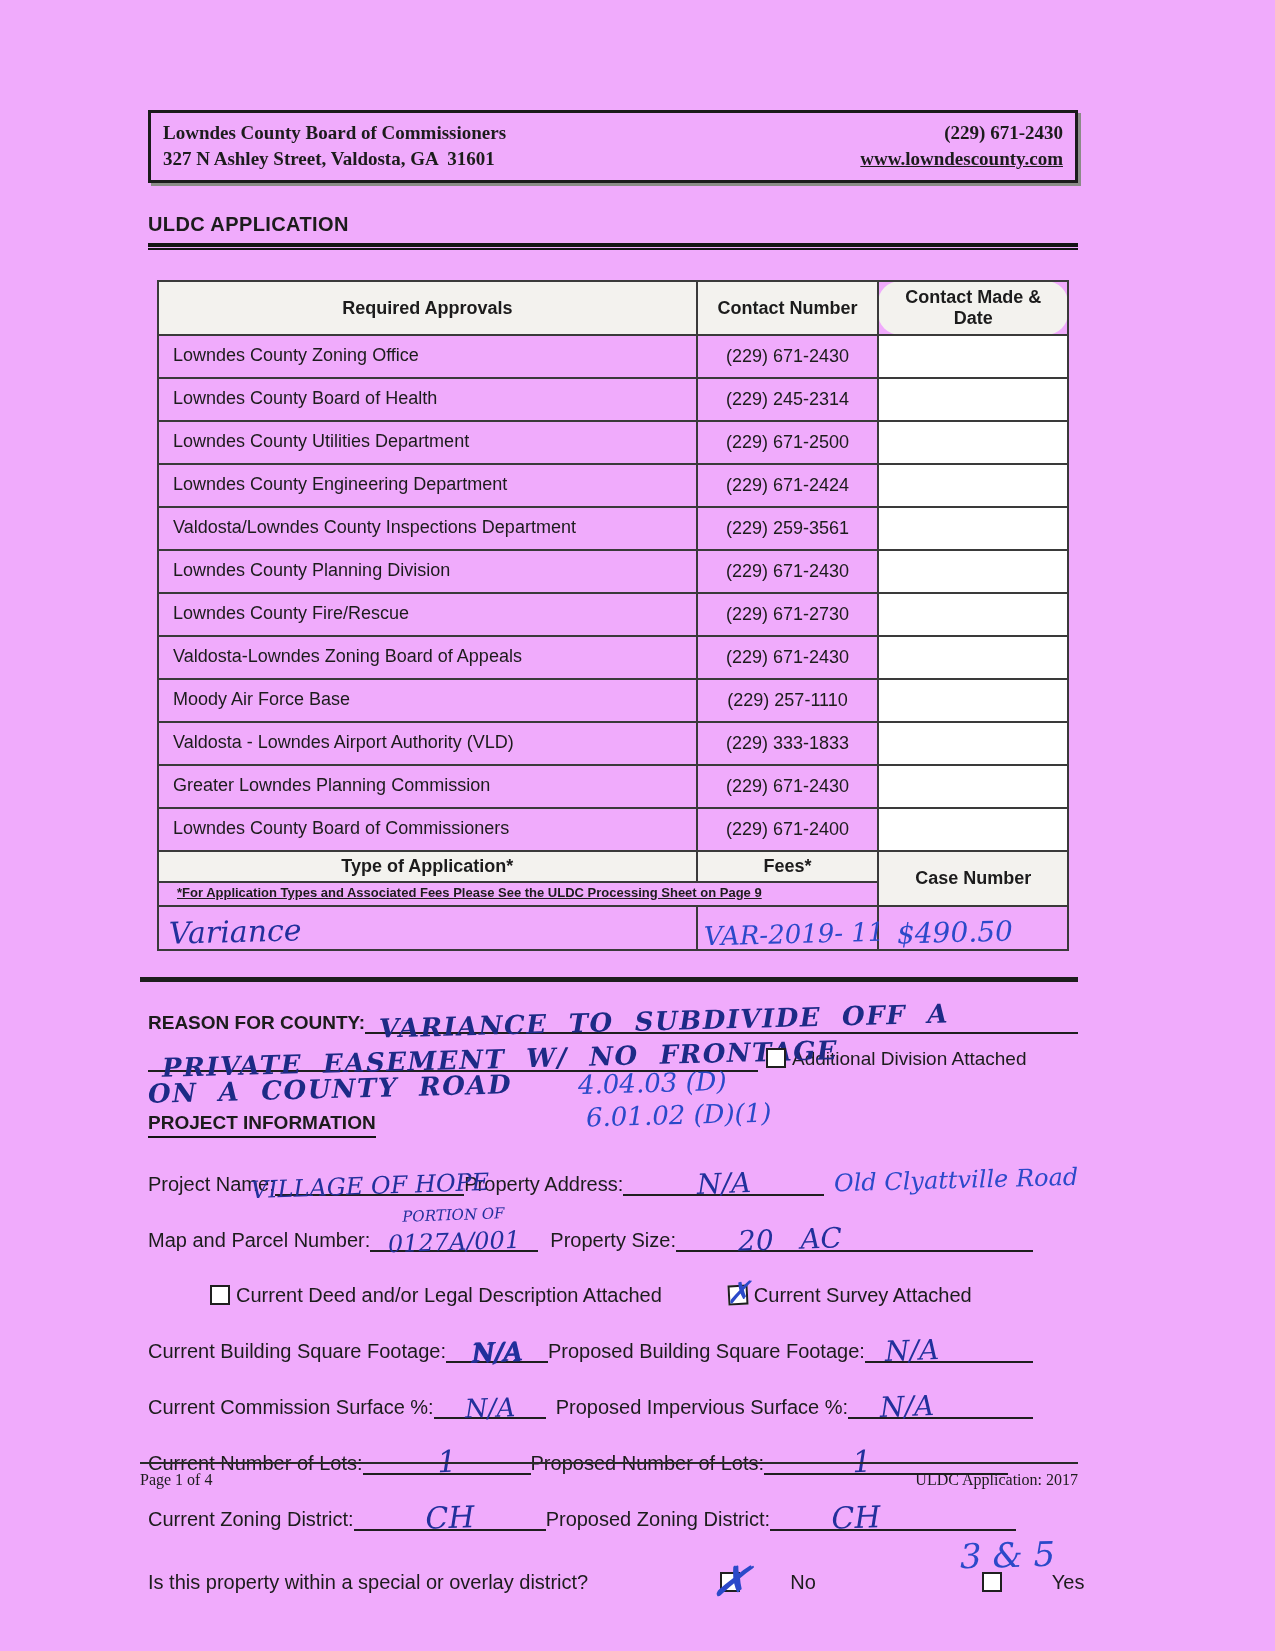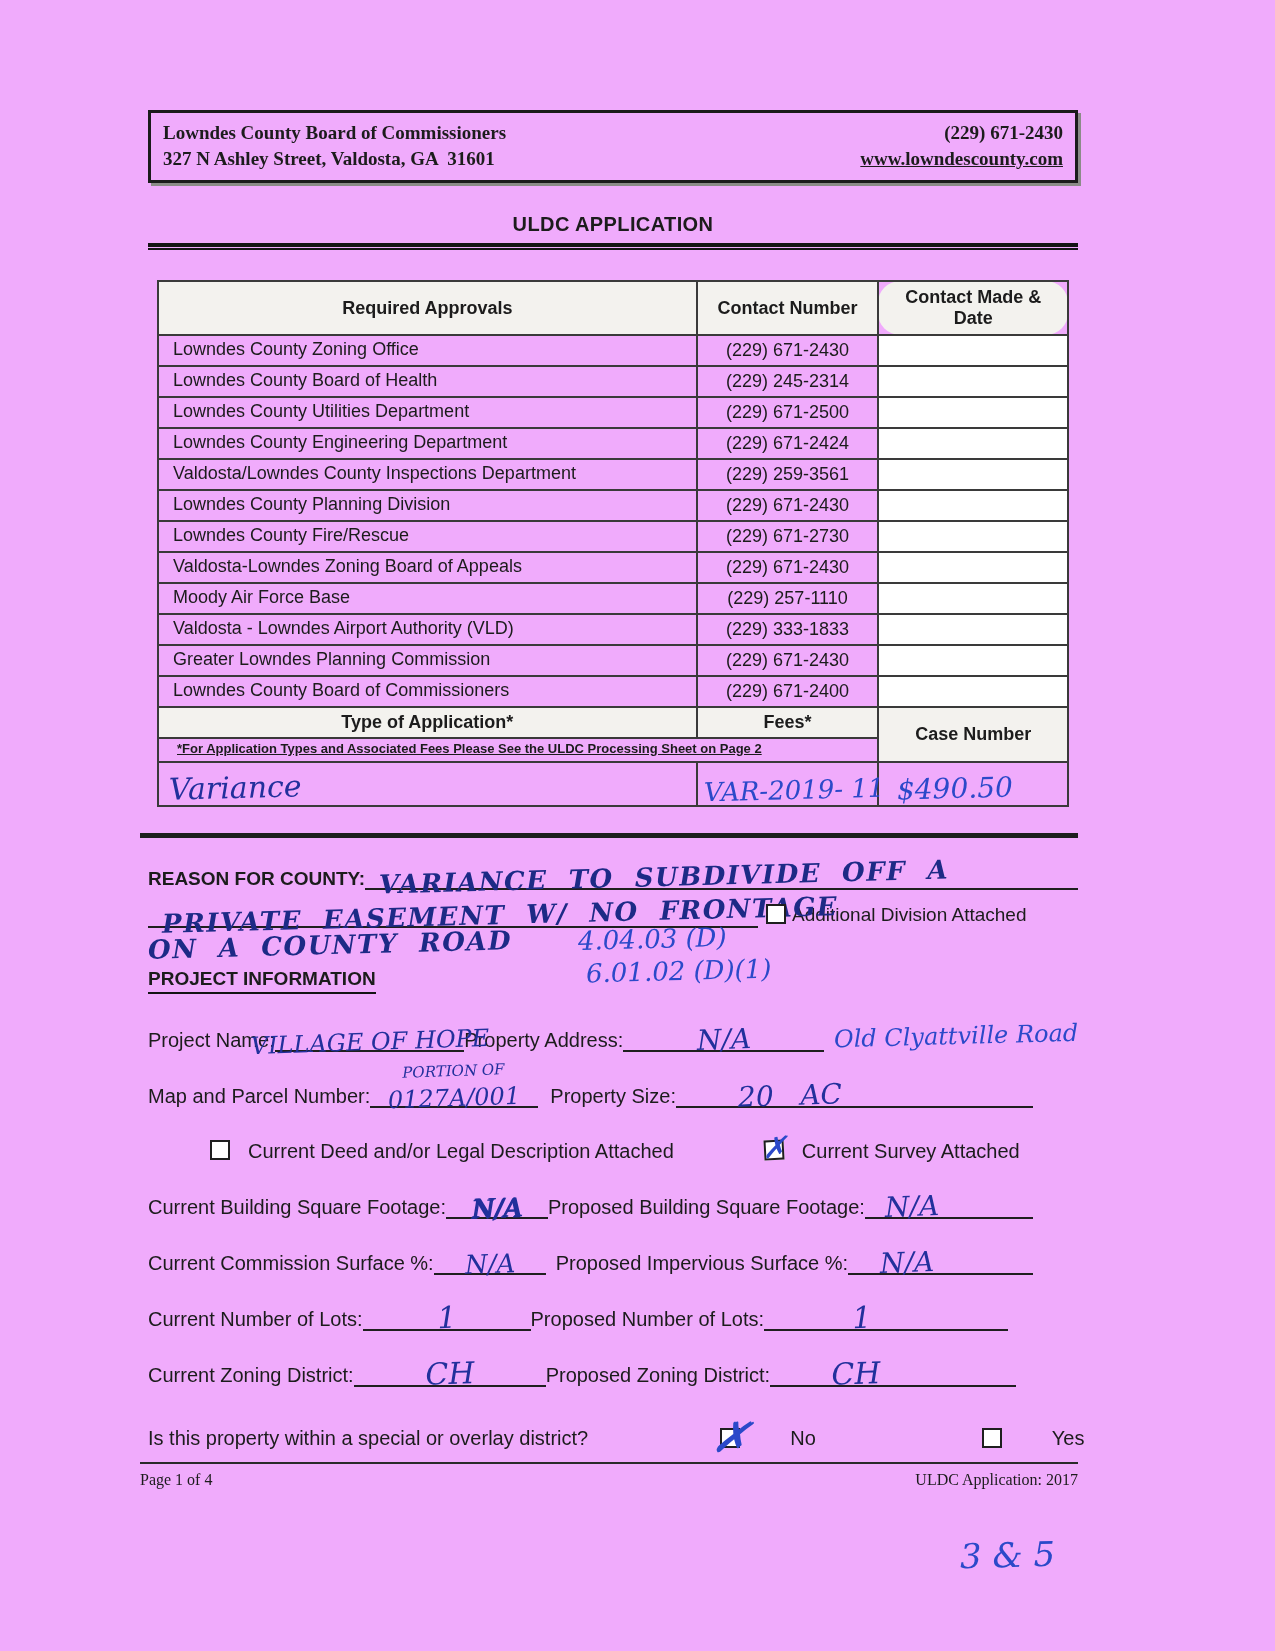--- a/index.html
+++ b/index.html
@@ -10,32 +10,32 @@
 
   
   .letterhead { margin-top:110px; border:3px solid #1b1b1b; box-shadow:3px 3px 0 #8b8b88;
     display:flex; justify-content:space-between; align-items:flex-start;
     padding:7px 12px 9px 12px; font-family:"Liberation Serif", serif; font-weight:bold; font-size:19px; }
   .lh-left div, .lh-right div { white-space:pre; line-height:1.35; }
   .lh-right { text-align:right; }
   .lh-right .website { text-decoration:underline; }
 
   
-  .title-wrap { margin-top:30px; text-align:center; }
+  .title-wrap { margin-top:30px; }
   .doc-title { font-size:20px; font-weight:bold; letter-spacing:.4px; }
   .title-rule { margin-top:7px; height:7px; border-top:4px solid #151515; border-bottom:2px solid #151515; }
 
   
   table.approvals { margin:30px auto 0 auto; width:912px; border-collapse:collapse; }
   .approvals th, .approvals td { border:2px solid #3a3a3a; }
   .approvals th { background:#f3f2ee; font-size:18px; padding:5px 4px; line-height:1.15; }
   th.col-name { width:540px; }
   th.col-phone { width:182px; }
   th.col-made { width:190px;border-radius:22px; }
-  td.c-name { font-size:18px; padding:3px 4px 4px 14px; height:31px; }
+  td.c-name { font-size:18px; padding:3px 4px 4px 14px; height:43px; }
   td.c-phone { font-size:18px; text-align:center; }
   td.c-made { background:#fff; }
   tr.app-hdr td { background:#f3f2ee; font-weight:bold; font-size:18px; text-align:center; padding:4px; }
   td.case-hdr { vertical-align:middle; }
   td.note-cell { font-size:13px; font-weight:bold; padding:2px 4px 5px 18px; text-decoration:underline; }
   tr.values-row td { height:44px; position:relative; vertical-align:bottom; }
 
   
   .hw { display:inline-block; font-family:"DejaVu Serif", serif; font-style:italic;
         color:#22309c; white-space:pre; transform:rotate(-1.5deg); line-height:1; }
@@ -78,21 +78,21 @@
 
   
   .frow { display:flex; align-items:flex-end; font-size:20px; margin-top:30px; }
   .flabel { white-space:nowrap; }
   .ffill { position:relative; border-bottom:2px solid #1f1f1f; height:26px; }
   .ffill .hw { position:absolute; bottom:-4px; left:50%; transform:translateX(-50%) rotate(-2deg); }
   .grow { flex:1; }
   .map-note { position:absolute; top:-18px; left:36px; bottom:auto; font-size:14px; }
   .addr-note { margin:0 0 4px 10px; }
 
-  .cbrow { display:flex; margin-top:32px; font-size:20px; padding-left:62px;gap:12px; }
+  .cbrow { display:flex; align-items:center; margin-top:32px; font-size:20px; padding-left:62px; }
   .cb-gap { width:66px; }
   .cbrow .survey-box { transform:rotate(-3deg); }
 
   .qrow { margin-top:40px; align-items:center;gap:44px; }
   .qrow .checkbox { margin-left:88px; }
   .qrow .yes-box { margin-left:122px; }
 
   
   .footer { position:absolute; left:140px; width:938px; top:1462px; border-top:2.5px solid #2a2a2a;
     padding-top:7px; display:flex; justify-content:space-between;
@@ -190,21 +190,21 @@
           <td class="c-phone">(229) 671-2400</td>
           <td class="c-made"></td>
         </tr>
 
         <tr class="app-hdr">
           <td>Type of Application*</td>
           <td>Fees*</td>
           <td class="case-hdr" rowspan="2">Case Number</td>
         </tr>
         <tr>
-          <td class="note-cell" colspan="2">*For Application Types and Associated Fees Please See the ULDC Processing Sheet on Page 2</td>
+          <td class="note-cell" colspan="2">*For Application Types and Associated Fees Please See the ULDC Processing Sheet on Page 9</td>
         </tr>
         <tr class="values-row">
           <td>
             <span class="hw s30 hw-type">Variance</span>
           </td>
           <td>
             <span class="hw s26 ink-light hw-fee">VAR-2019- 11</span>
           </td>
           <td>
             <span class="hw s28 ink-light hw-case">$490.50</span>

